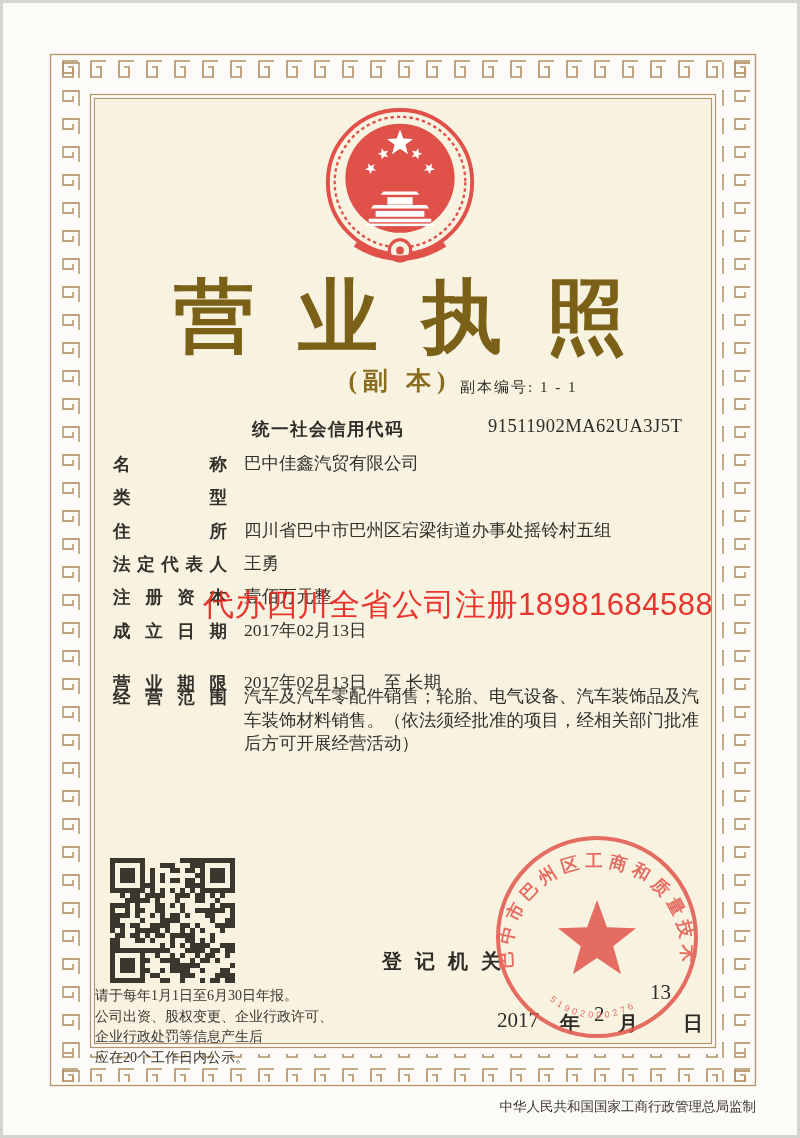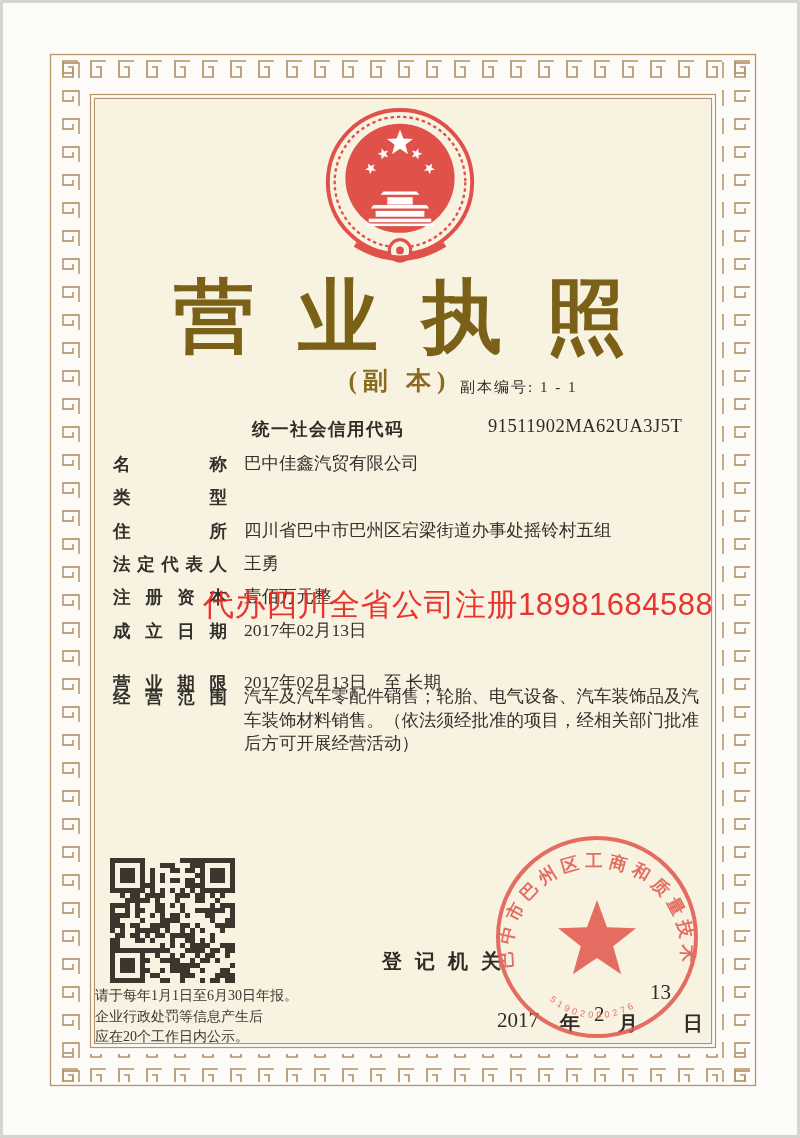--- a/index.html
+++ b/index.html
@@ -473,20 +473,21 @@
       <i style="left: 70px; top: 120px;"></i>
       <i style="left: 90px; top: 120px;"></i>
       <i style="left: 100px; top: 120px;"></i>
       <i style="left: 105px; top: 120px;"></i>
       <i style="left: 115px; top: 120px;"></i>
       <i style="left: 120px; top: 120px;"></i>
     </div>
 
   <div class="abs notice">
     <div>请于每年1月1日至6月30日年报。</div>
+    <div>公司出资、股权变更、企业行政许可、</div>
     <div>企业行政处罚等信息产生后</div>
     <div>应在20个工作日内公示。</div>
   </div>
 
   <div class="abs registry">登记机关</div>
 
   <div class="abs date-row">
     <span class="abs d-num" style="left:497px;top:1008px;">2017</span>
     <span class="abs d-cjk" style="left:560px;top:1010px;">年</span>
     <span class="abs d-num" style="left:594px;top:1002px;">2</span>
@@ -503,14 +504,15 @@
     <circle cx="105" cy="105" r="99" fill="none" stroke="#e25a50" stroke-width="4"></circle>
     <use href="#star" transform="translate(105,109) scale(41)" fill="#e25a50"></use>
     <text fill="#e25a50" font-size="17.5" font-weight="700" letter-spacing="5.5" font-family="Liberation Serif, serif">
       <textPath href="#sealArcTop" startOffset="2">巴中市巴州区工商和质量技术监督管理局</textPath>
     </text>
     <text fill="#e25a50" font-size="9" letter-spacing="3.5" font-family="Liberation Sans, sans-serif">
       <textPath href="#sealArcBottom" startOffset="14">51902000276</textPath>
     </text>
   </svg>
 
+  <div class="abs footer-right">中华人民共和国国家工商行政管理总局监制</div>
 
 </div>
 
 </body></html>

